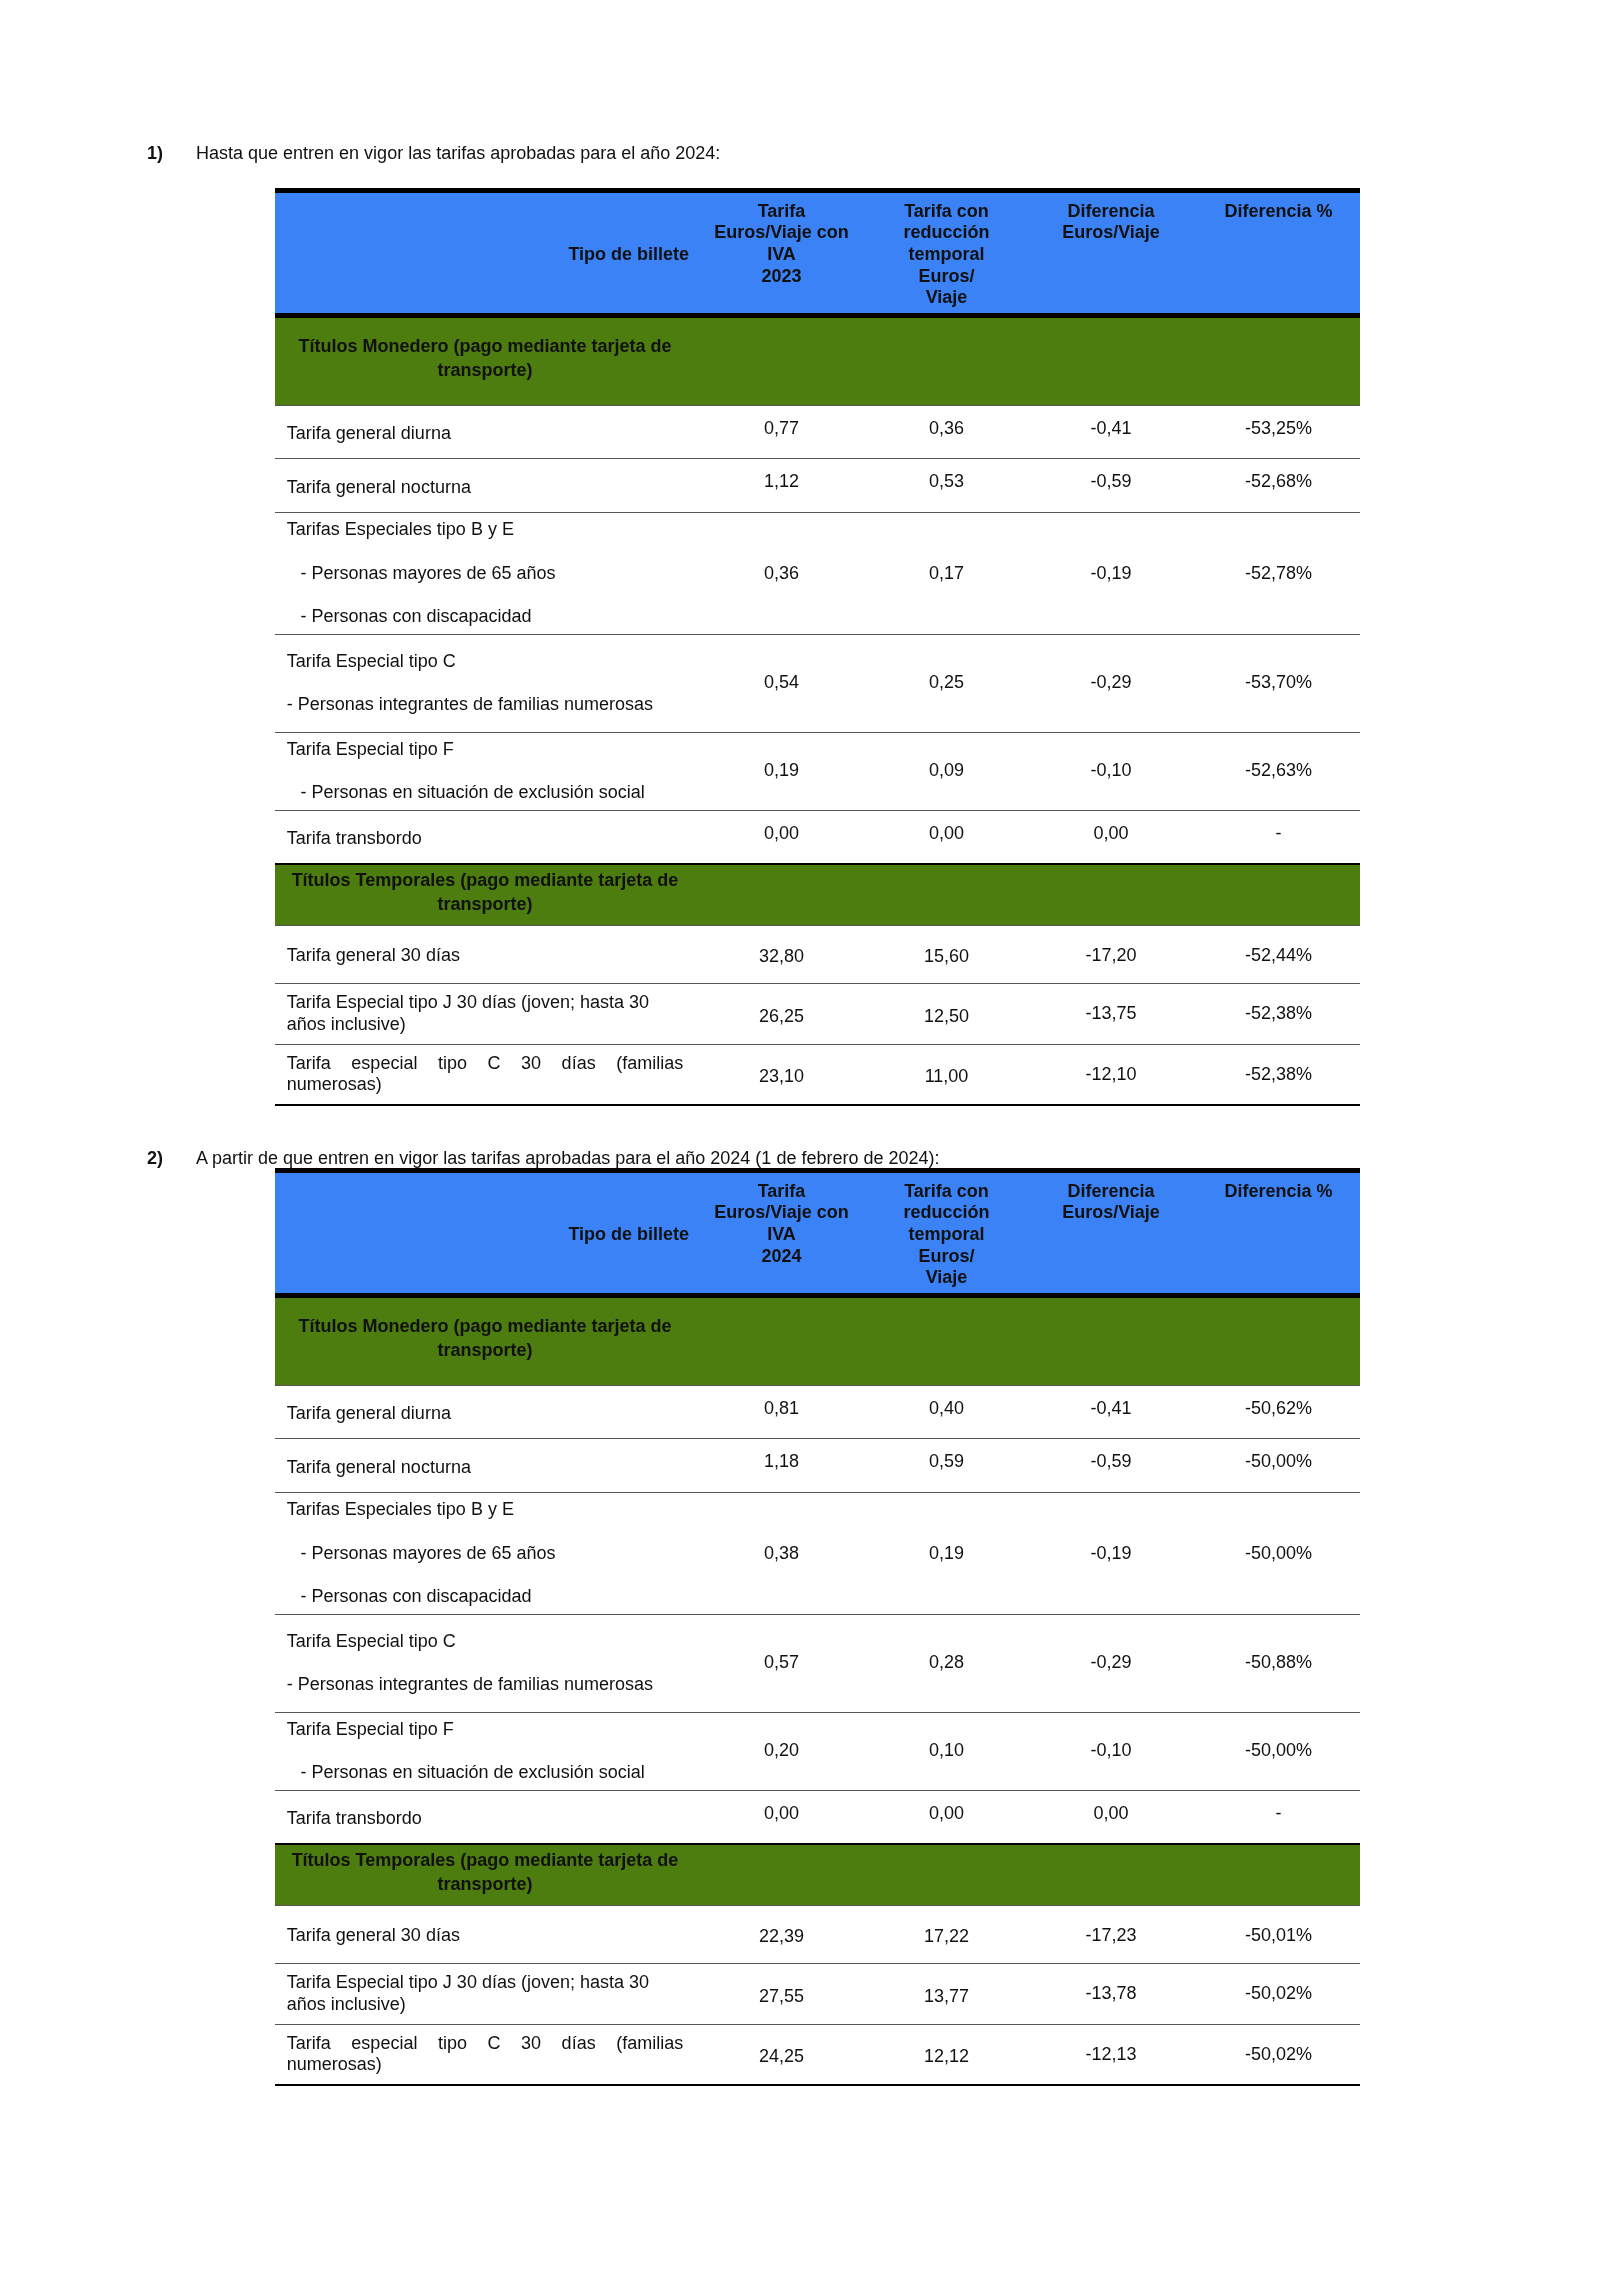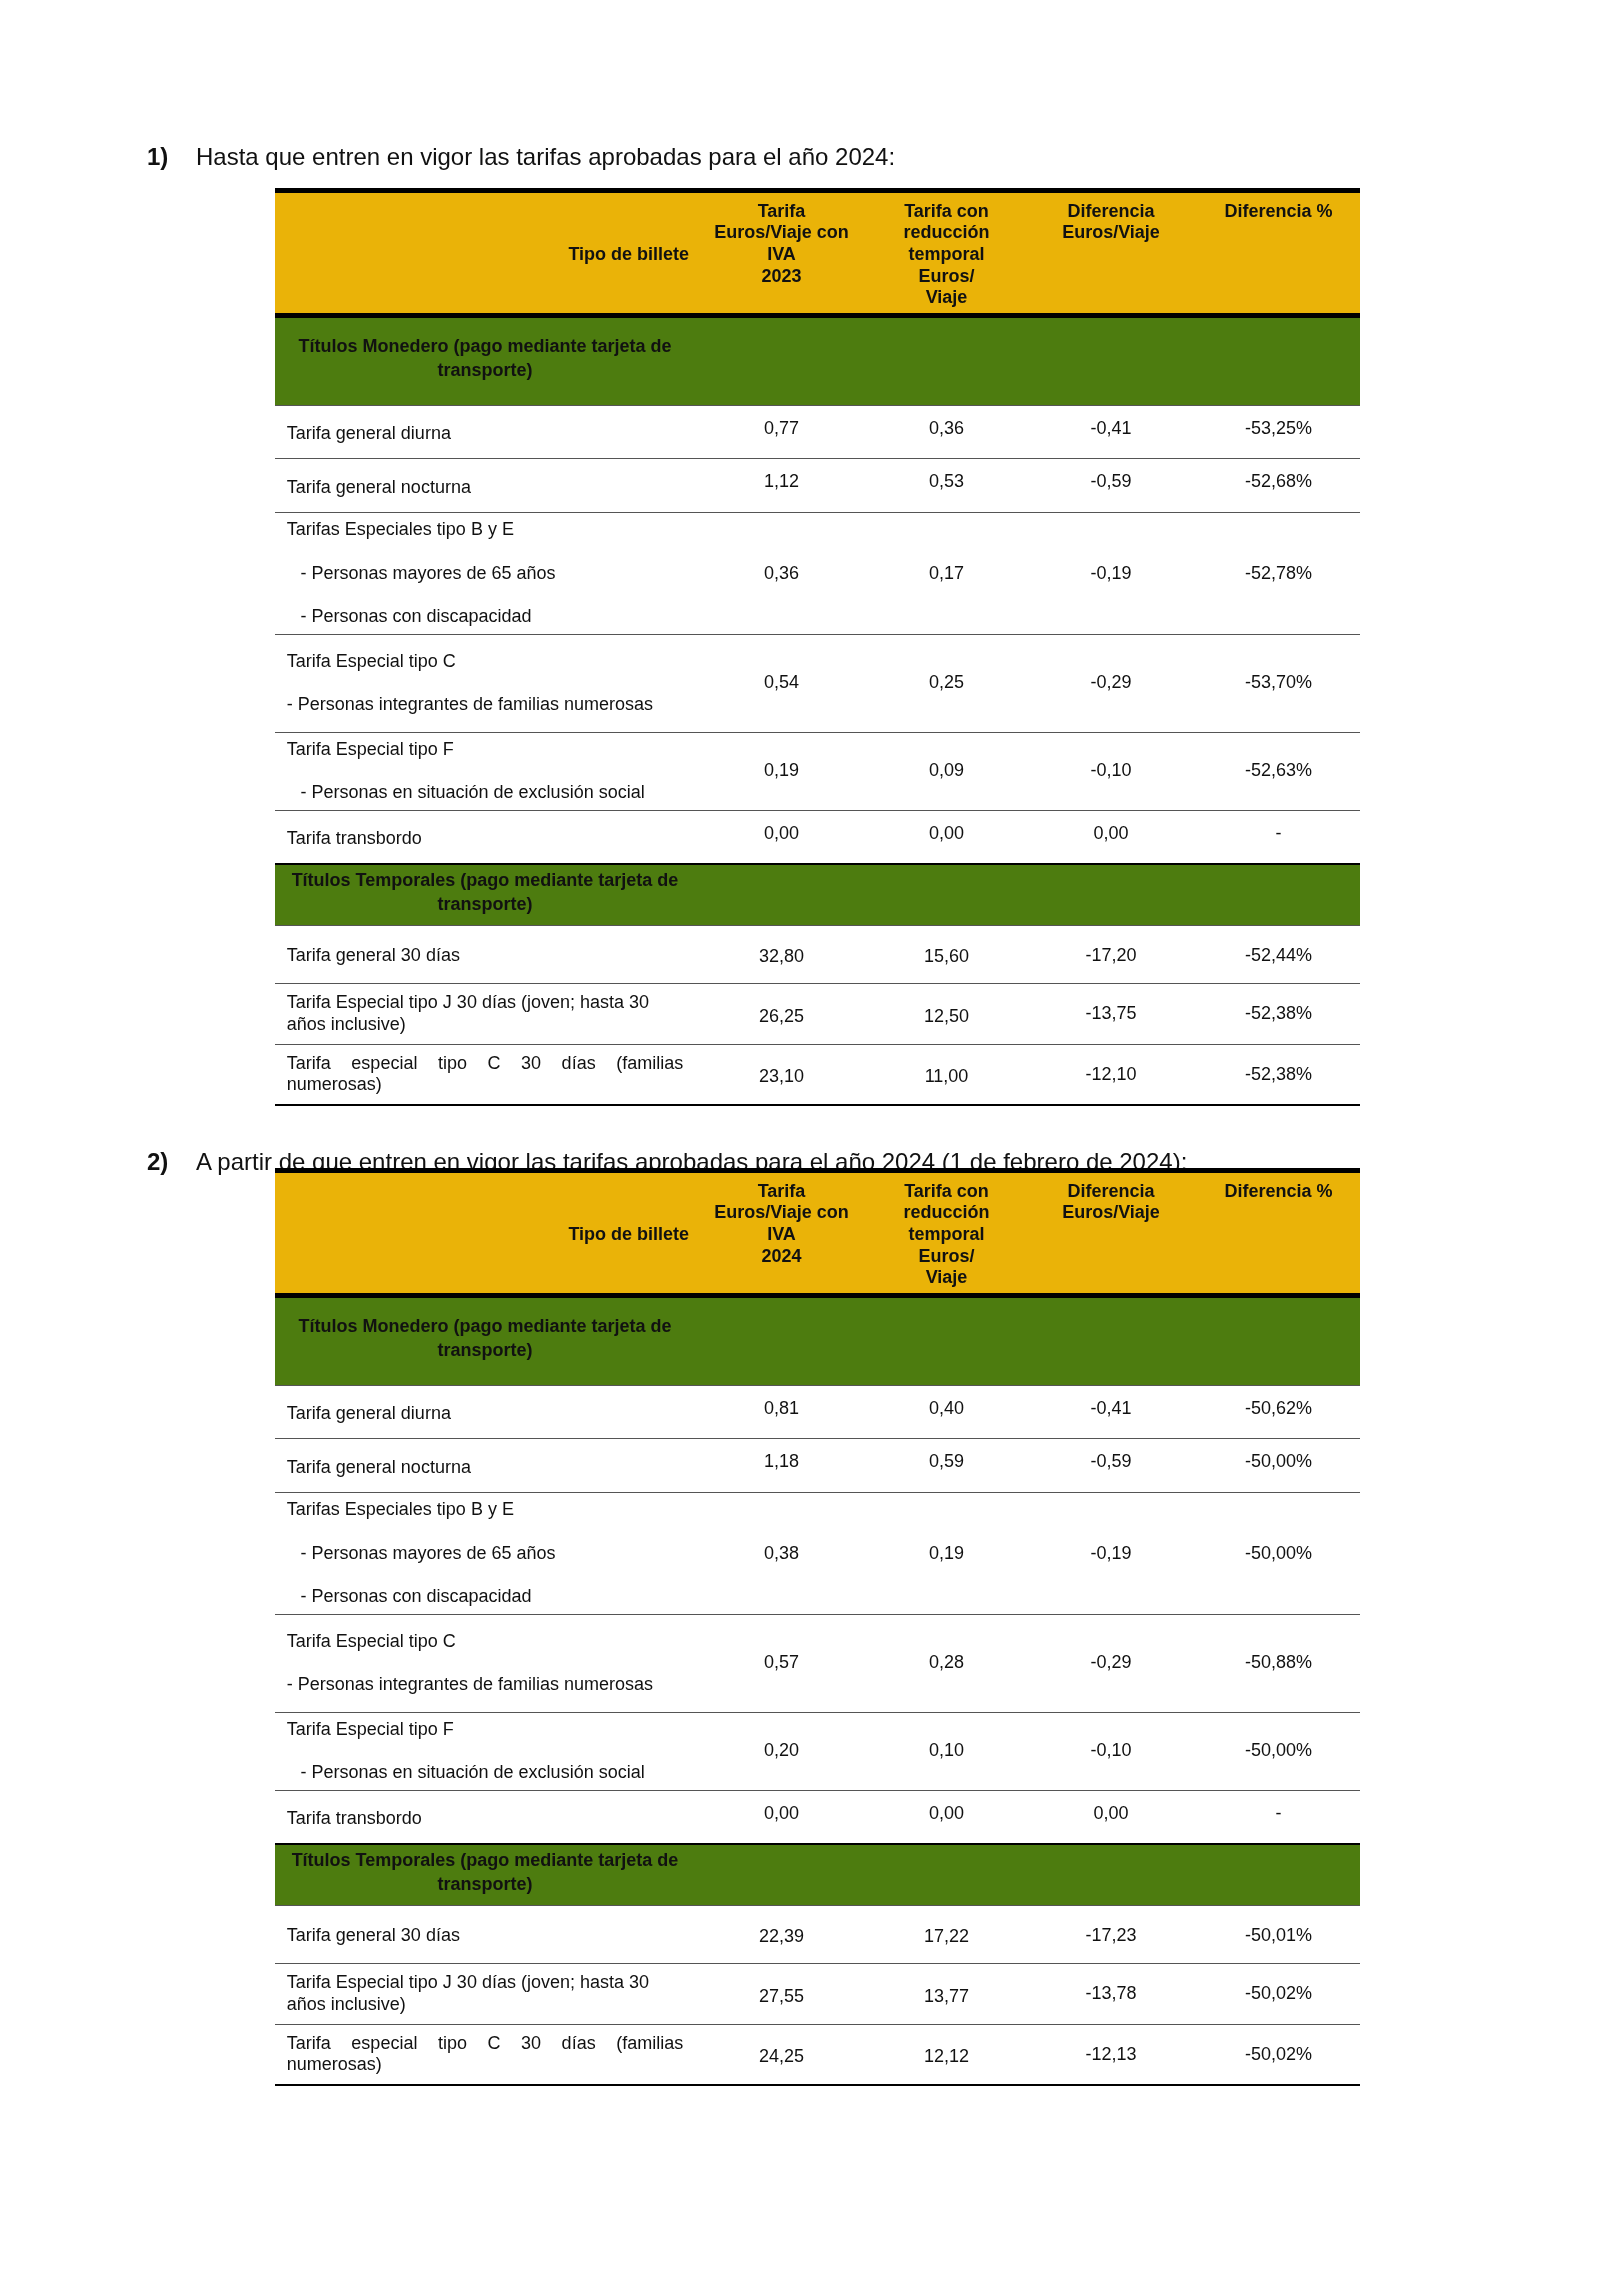--- a/index.html
+++ b/index.html
@@ -1,25 +1,25 @@
 <!DOCTYPE html>
 <html><head>
 <meta charset="utf-8">
 <style>
   html, body { margin: 0; padding: 0; background: #ffffff; }
   body { width: 1621px; height: 2293px; position: relative; font-family: "Liberation Sans", sans-serif; color: #111; font-size: 18.6px; }
-  .section-heading { position: absolute; left: 147px; font-size: 24px; }
+  .section-heading { position: absolute; left: 147px; font-size: 18px; }
   .section-heading .num { font-weight: bold; display: inline-block; width: 49px; }
   .tbl { position: absolute; left: 275px; width: 1083px; border-collapse: collapse; table-layout: fixed; }
   .tbl col.c1 { width: 420px; }
   .tbl col.c2 { width: 173px; }
   .tbl col.c3 { width: 157px; }
   .tbl col.c4 { width: 172px; }
   .tbl col.c5 { width: 163px; }
-  .tbl th { background: #eab308; font-weight: bold; font-size: 18px; line-height: 21.6px; vertical-align: top; text-align: center; padding: 7.8px 5.9px 3.9px; border-top: 5.9px solid #000; border-bottom: 5.9px solid #000; }
+  .tbl th { background: #3b82f6; font-weight: bold; font-size: 18px; line-height: 21.6px; vertical-align: top; text-align: center; padding: 7.8px 5.9px 3.9px; border-top: 5.9px solid #000; border-bottom: 5.9px solid #000; }
   .tbl th.first { vertical-align: middle; text-align: right; }
   .tbl tr.group td { background: #4d7c0f; font-weight: bold; font-size: 18px; line-height: 23.5px; text-align: center; }
   .tbl tr.group td.label { padding: 17.6px 11.8px 0; vertical-align: top; }
   .tbl td { font-size: 18px; line-height: 21.6px; border-bottom: 1.5px solid #555; vertical-align: middle; text-align: center; padding: 0 7.8px; }
   .tbl td.label { text-align: left; padding: 5.9px 11.8px 5.9px 11.8px; }
   .tbl td.label .sub { display: block; padding-left: 13.7px; margin-top: 22px; }
   .tbl td.label .sub.justify { padding-left: 0; text-align: justify; text-align-last: left; }
   .tbl td.val { vertical-align: top; padding-top: 7.8px; }
   .tbl tr.single td { height: 37px; }
   .tbl tr.single td.label { vertical-align: middle; padding-top: 9.8px; }

